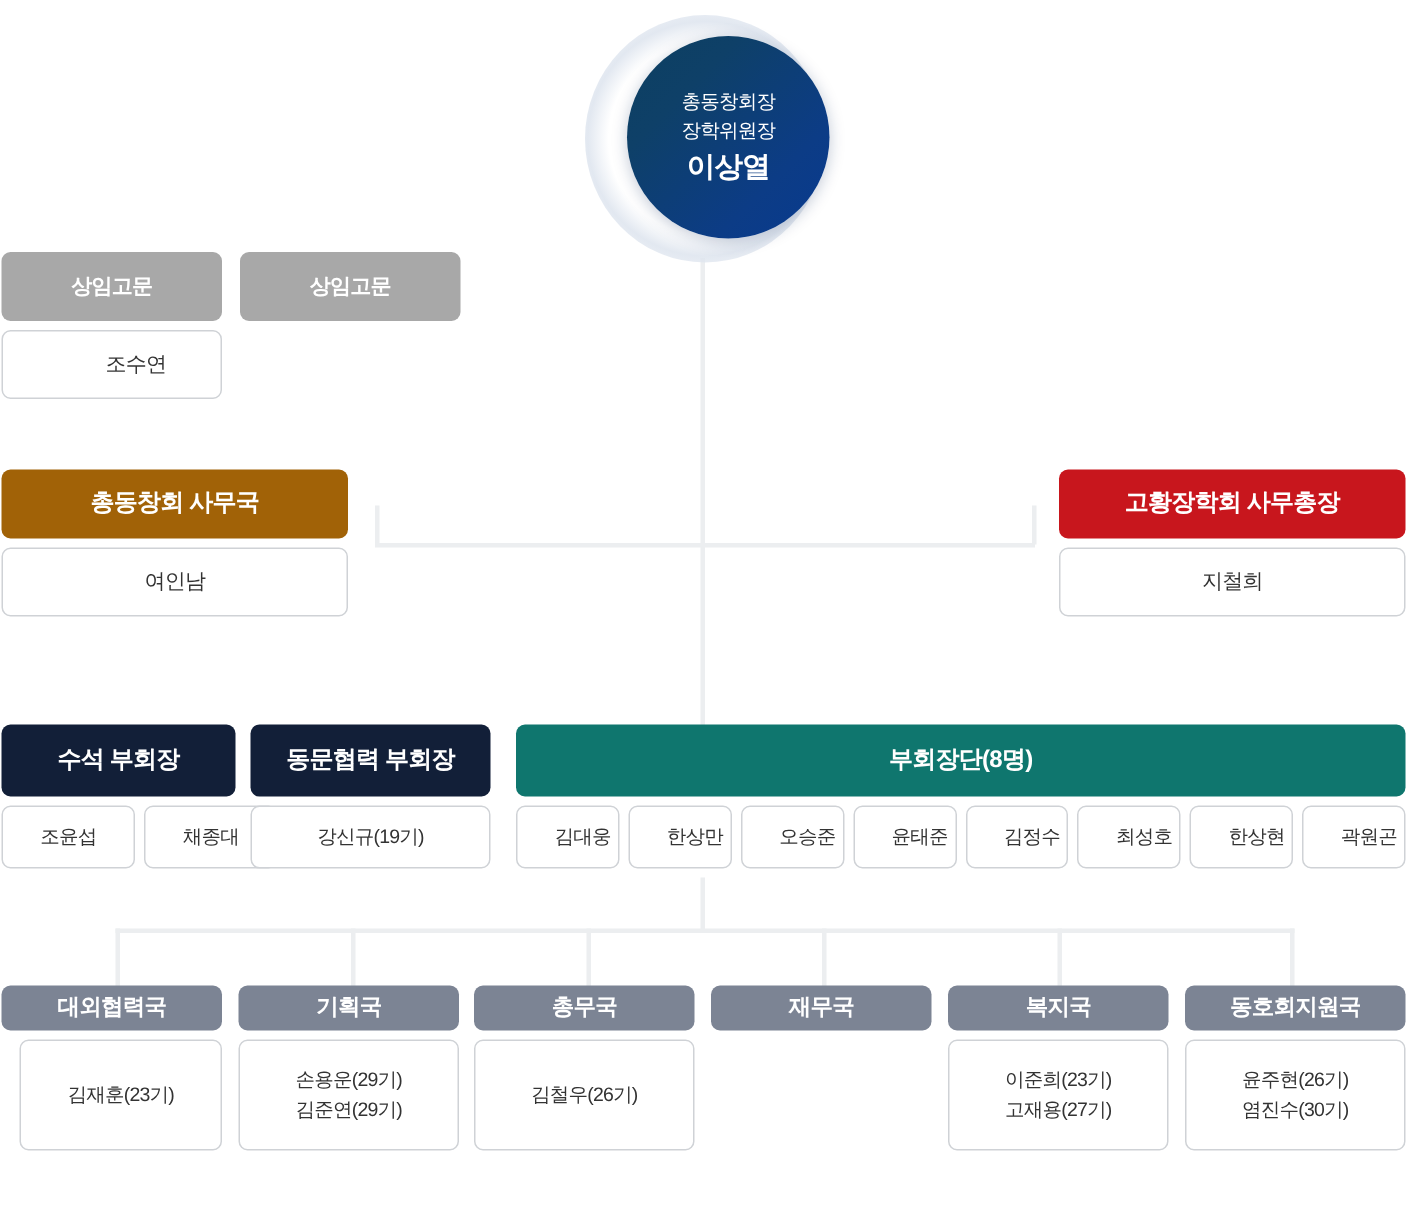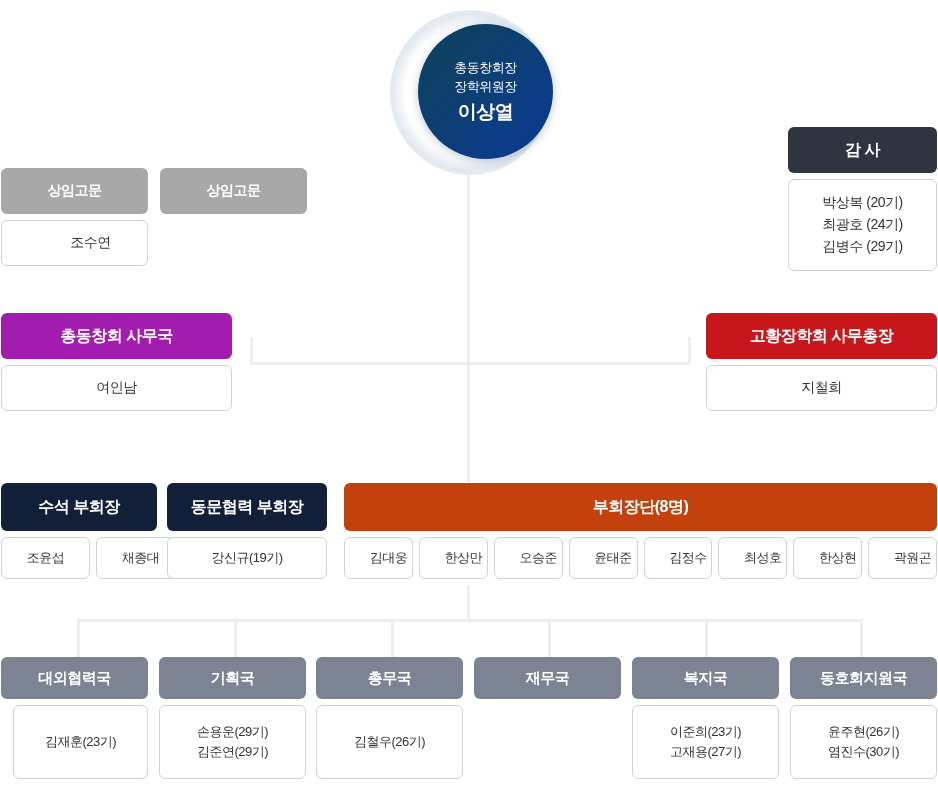--- a/index.html
+++ b/index.html
@@ -41,24 +41,24 @@
     align-items:center;justify-content:center;
     text-align:center;
     letter-spacing:-0.5px;
     line-height:1.55;
   }
   .body .nm{display:block;white-space:nowrap;}
 
   
   .c-gray   {background:#a8a8a8;}
   .c-slate  {background:#2e3440;}
-  .c-purple {background:#a21caf;}
+  .c-purple {background:#a16207;}
   .c-red    {background:#c8161d;}
   .c-navy   {background:#121f38;}
-  .c-blue   {background:#c2410c;}
+  .c-blue   {background:#0f766e;}
   .c-dept   {background:#7c8494;}
 
   
   #ceo{
     position:absolute;left:390px;top:10px;width:160px;height:165px;z-index:3;
   }
   #ceo .halo{
     position:absolute;left:0;top:0;width:160px;height:165px;border-radius:50%;
     background:radial-gradient(circle at 50% 50%,
        rgba(221,228,238,0.0) 56%,
@@ -93,21 +93,21 @@
   .vc-body{height:42px;font-size:13px;}
   .vc-split{position:absolute;display:flex;gap:6px;}
   .vc-split .body{flex:1;}
 
   
   .vpg-hdr{height:48px;font-size:16px;}
   .vpg-row{position:absolute;display:flex;gap:6px;}
   .vpg-row .body{flex:1;height:42px;font-size:13px;padding-left:20px;}
 
   
-  .dept-hdr{height:42px;font-size:15px;}
+  .dept-hdr{height:30px;font-size:15px;}
   .dept-body{height:74px;font-size:13px;}
 </style>
 </head>
 <body>
 
 <div id="chart">
 
   <div class="line vline" style="left:467px;top:172px;height:192px;"></div>
 
   <div class="line hline" style="left:250px;top:362px;width:440px;"></div>
@@ -142,28 +142,20 @@
     <div class="hdr adv-hdr c-gray">상임고문</div>
     <div class="body adv-body" style="margin-top:6px;">
       <span class="nm">조수연</span>
     </div>
   </div>
 
   <div class="node" style="left:160px;top:168px;width:147px;">
     <div class="hdr adv-hdr c-gray">상임고문</div>
   </div>
 
-  <div class="node" style="left:788px;top:127px;width:149px;">
-    <div class="hdr aud-hdr c-slate">감 사</div>
-    <div class="body aud-body" style="margin-top:6px;height:92px;">
-      <span class="nm">박상복 (20기)</span>
-      <span class="nm">최광호 (24기)</span>
-      <span class="nm">김병수 (29기)</span>
-    </div>
-  </div>
 
   <div class="node" style="left:1px;top:313px;width:231px;">
     <div class="hdr off-hdr c-purple">총동창회 사무국</div>
     <div class="body off-body" style="margin-top:6px;">
       <span class="nm">여인남</span>
     </div>
   </div>
 
   <div class="node" style="left:706px;top:313px;width:231px;">
     <div class="hdr off-hdr c-red">고황장학회 사무총장</div>

